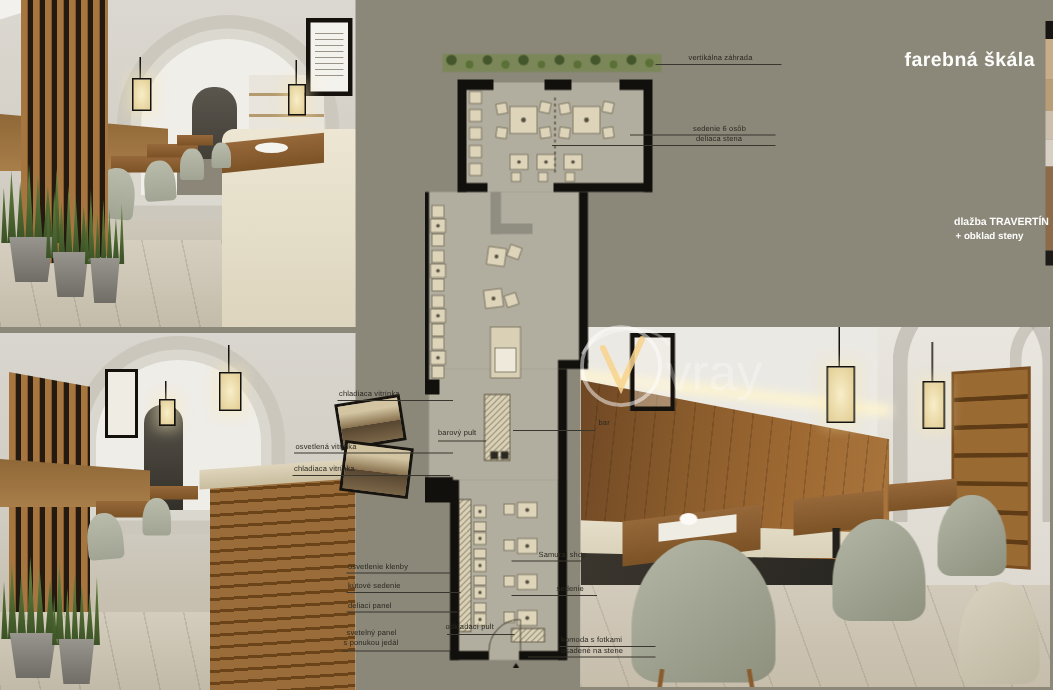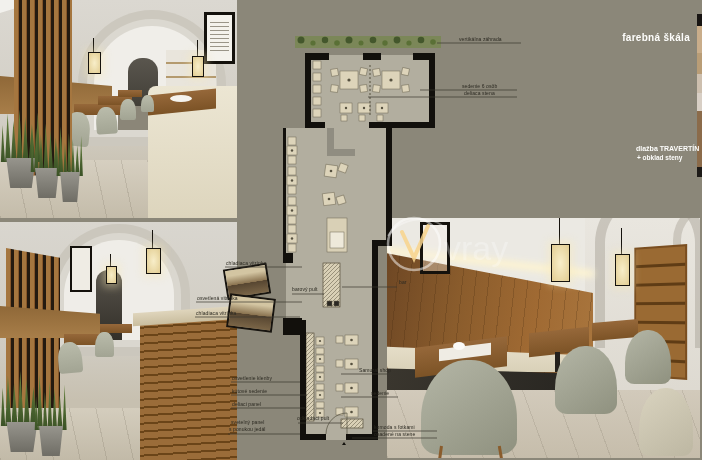--- a/index.html
+++ b/index.html
@@ -90,21 +90,21 @@
   .photo-inner{width:100%;height:100%;background:linear-gradient(#d3c5a2 20%,#8a7350 55%,#574631 56%,#7a6547);}
   .ph1{left:225px;top:266px;width:40px;height:27px;transform:rotate(-9deg);}
   .ph2{left:228px;top:296px;width:42px;height:30px;transform:rotate(7deg);}
 
   
   #plan-svg{position:absolute;left:283px;top:15px;z-index:20;}
   #overlay-svg{position:absolute;left:0;top:0;z-index:40;pointer-events:none;}
   #watermark{position:absolute;left:384px;top:214px;z-index:30;}
   .ann{position:absolute;font-size:5px;line-height:1.1;color:#2b2921;white-space:nowrap;z-index:50;letter-spacing:.1px;}
   .panel-text{position:absolute;color:#fdfdfb;font-weight:bold;z-index:50;white-space:nowrap;}
-  .colorscale{left:600px;top:32px;width:90px;text-align:right;font-size:10px;letter-spacing:.3px;}
+  .colorscale{left:600px;top:32px;width:90px;text-align:right;font-size:13px;letter-spacing:.3px;}
   .mat1{left:636px;top:145px;font-size:7px;}
   .mat2{left:637px;top:154px;font-size:6.5px;}
   #swatches{position:absolute;left:697px;top:14px;width:5px;z-index:45;}
   #swatches div{width:5px;}
 </style>
 </head>
 <body>
 
 <div id="canvas">
 

